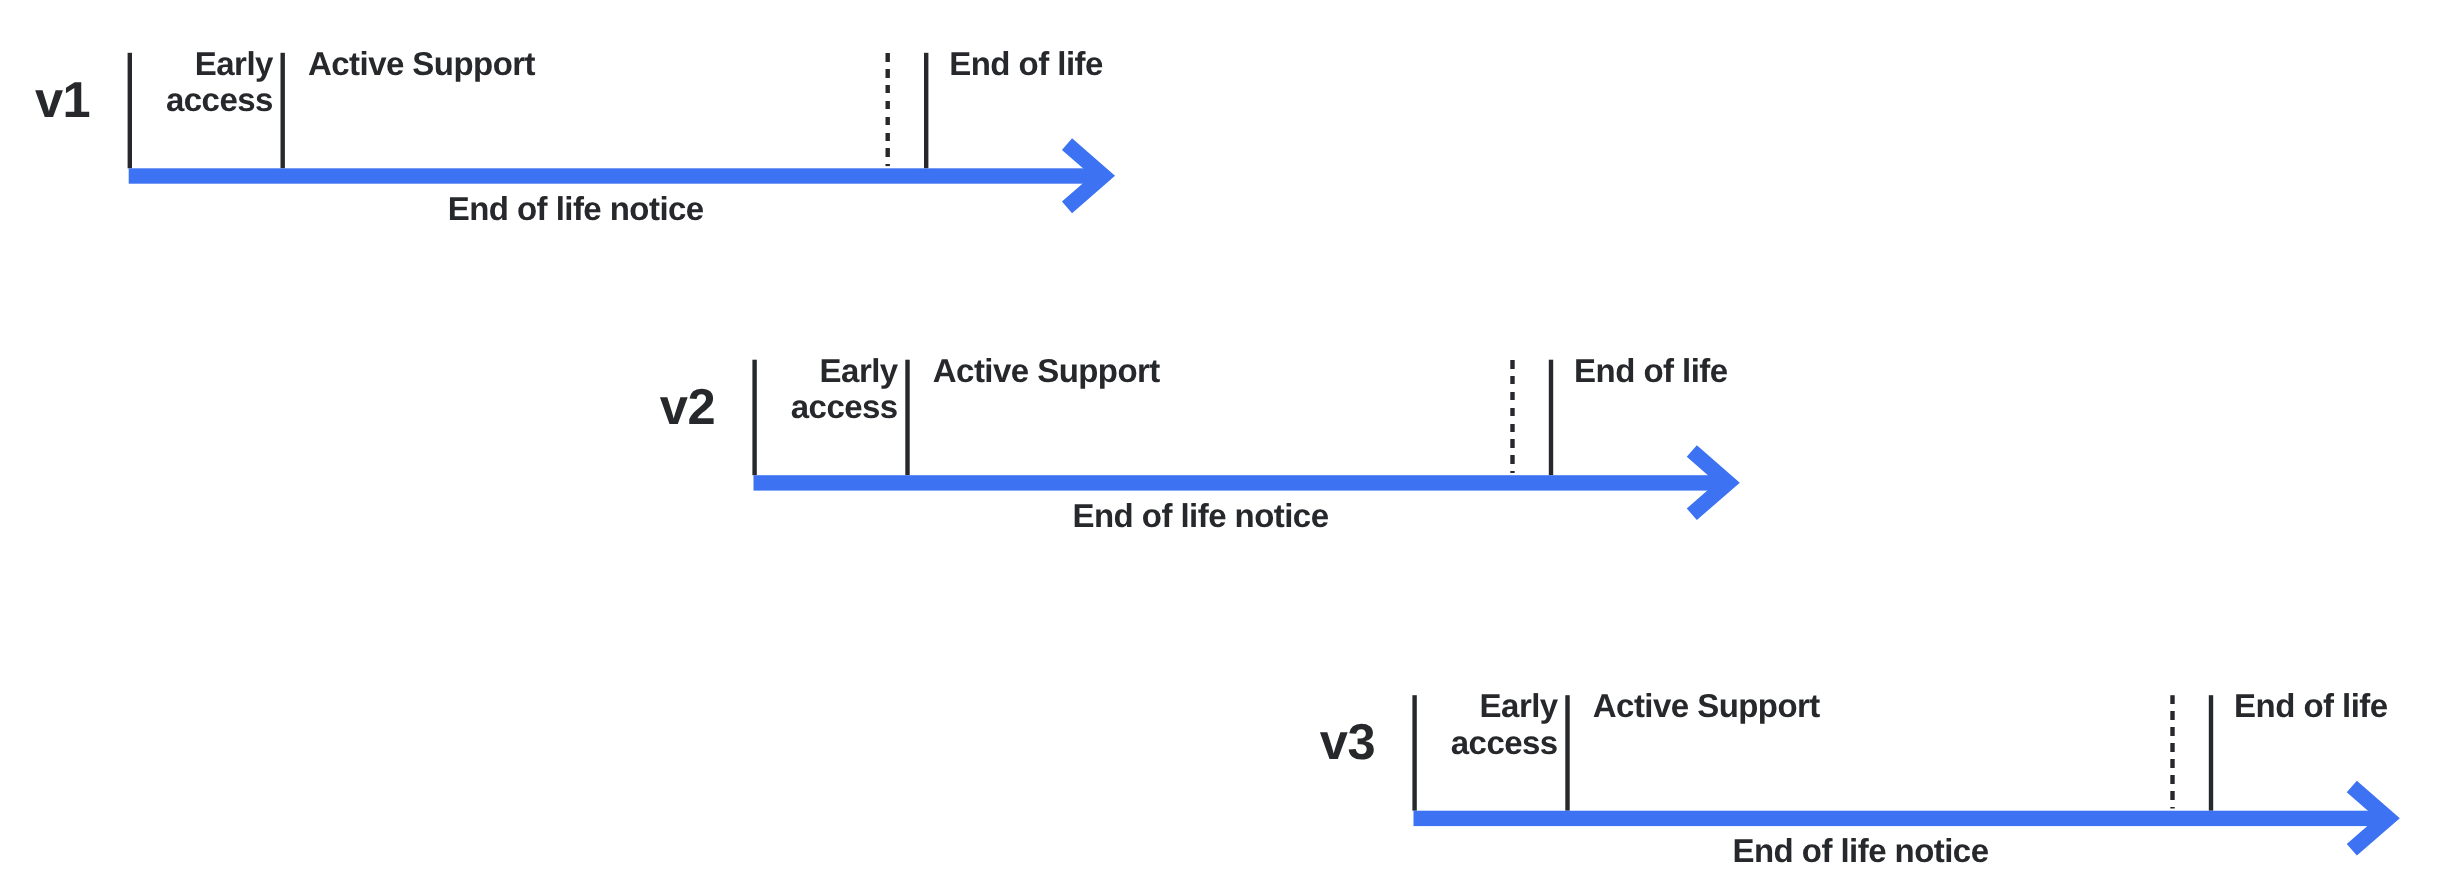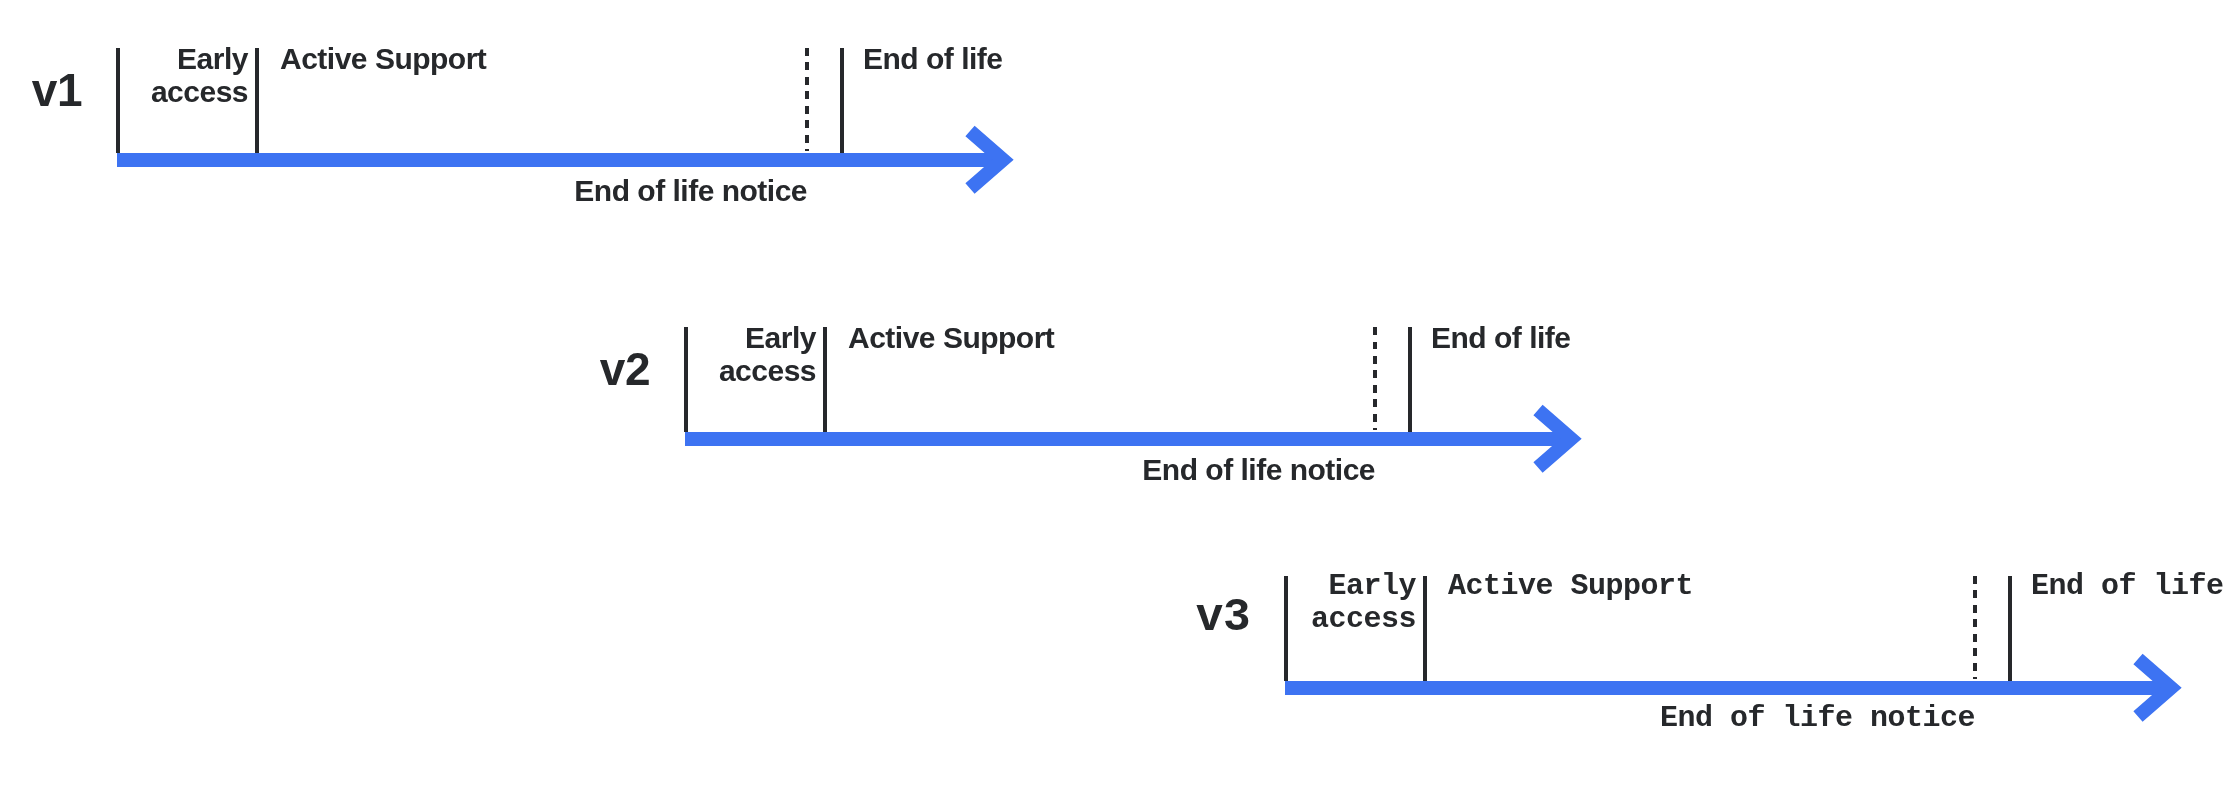--- a/index.html
+++ b/index.html
@@ -21,21 +21,21 @@
     width: 2228px;
     height: 812px;
   }
   .timeline {
     position: absolute;
     width: 1030px;
     height: 180px;
   }
   #tl0 { left: 18px;   top: 38px;  }
   #tl1 { left: 586px;  top: 317px; }
-  #tl2 { left: 1186px; top: 566px; font-family: Liberation Mono, monospace; }
+  #tl2 { left: 1186px; top: 622px; }
 
   .version-label {
     position: absolute;
     left: 0;
     top: 28px;
     width: 64px;
     text-align: right;
     font-size: 46px;
     font-weight: bold;
     line-height: 48px;
@@ -57,21 +57,20 @@
     width: 110px;
   }
   .lbl-early   { left: 120px; text-align: right; }
   .lbl-active  { left: 262px; }
   .lbl-eol     { left: 845px; }
   .notice-label {
     position: absolute;
     left: 389px;
     top: 136px;
     width: 400px;
-    text-align: right;
     font-size: 30px;
     font-weight: bold;
     line-height: 33px;
     letter-spacing: -0.5px;
     color: var(--ink);
     white-space: nowrap;
   }
   .tick {
     position: absolute;
     top: 10px;

